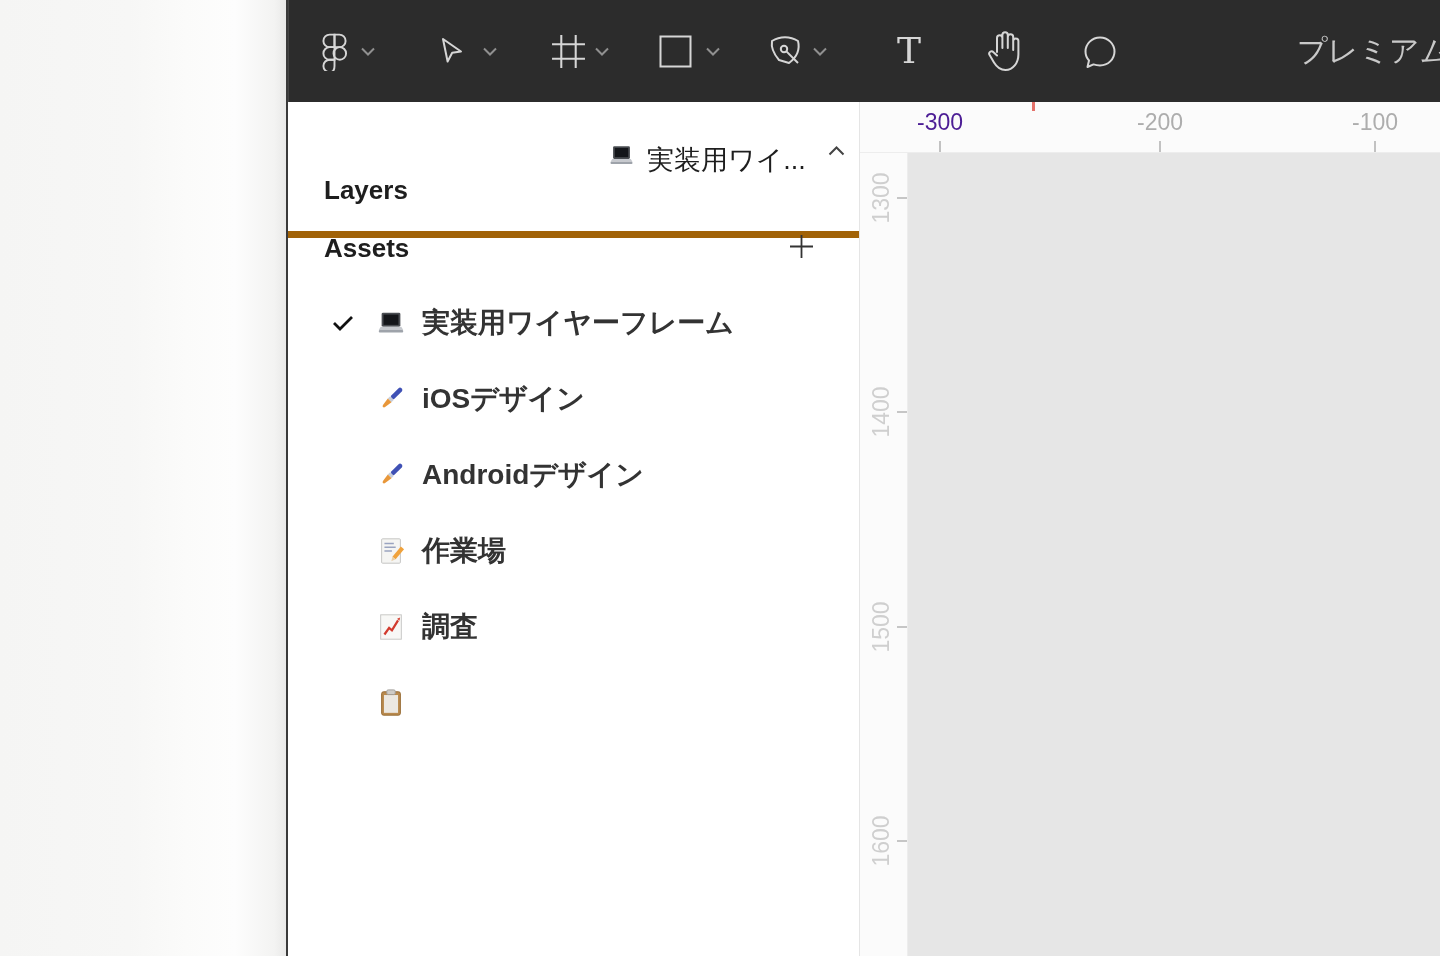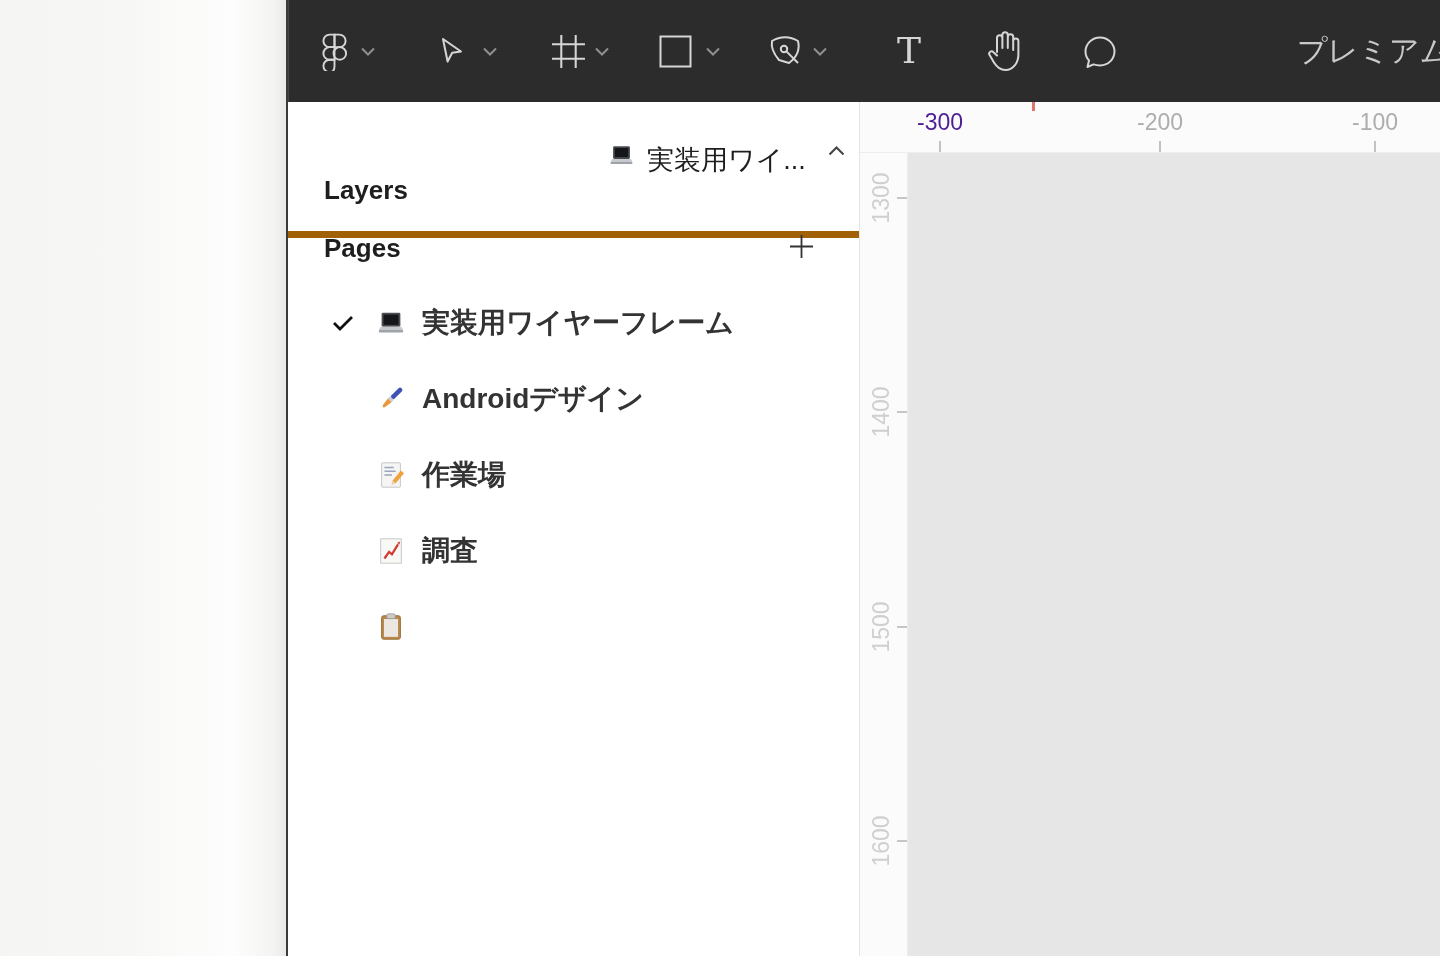--- a/index.html
+++ b/index.html
@@ -184,21 +184,21 @@
         <span class="sel-label">実装用ワイ...</span>
         <span class="sel-chev">
           <svg width="17" height="10" viewBox="0 0 17 10">
               <polyline points="1.5,8.5 8.5,1.5 15.5,8.5" fill="none" stroke="#444" stroke-width="2"></polyline>
             </svg>
         </span>
       </div>
     </div>
 
     <div class="pages-header">
-      <div class="pages-title">Pages</div>
+      <div class="pages-title">Assets</div>
       <div class="add-page" title="">
         <span>
           <svg width="29" height="29" viewBox="0 0 29 29">
               <path d="M14.5 3v23M3 14.5h23" stroke="#333" stroke-width="1.8" fill="none"></path>
             </svg>
         </span>
       </div>
     </div>
 
     <div class="pages-list">
@@ -213,20 +213,32 @@
           <svg viewBox="0 0 32 32" width="30" height="30">
             <rect x="6" y="5" width="20" height="15" rx="1.5" fill="#4a4d52"></rect>
             <rect x="8" y="7" width="16" height="11" fill="#14161a"></rect>
             <path d="M3 23.5h26l-2-3.5H5z" fill="#c6c9ce"></path>
             <rect x="3" y="23.5" width="26" height="2.5" rx="1" fill="#9ea3aa"></rect>
           </svg>
         </span>
         <span class="page-label">実装用ワイヤーフレーム</span>
       </div>
 
+      <div class="page-row">
+        <span class="page-icon">
+          <svg viewBox="0 0 32 32" width="30" height="30">
+            <g transform="rotate(45 16 16)">
+              <rect x="13.6" y="0" width="4.8" height="15" rx="2.2" fill="#3f51b5"></rect>
+              <rect x="13.2" y="14.5" width="5.6" height="3.5" fill="#c9ced8"></rect>
+              <path d="M13.2 18h5.6l-1.2 8.5c-.3 2-2.9 2-3.2 0z" fill="#e8973a"></path>
+            </g>
+          </svg>
+        </span>
+        <span class="page-label">iOSデザイン</span>
+      </div>
 
       <div class="page-row">
         <span class="page-icon">
           <svg viewBox="0 0 32 32" width="30" height="30">
             <g transform="rotate(45 16 16)">
               <rect x="13.6" y="0" width="4.8" height="15" rx="2.2" fill="#3f51b5"></rect>
               <rect x="13.2" y="14.5" width="5.6" height="3.5" fill="#c9ced8"></rect>
               <path d="M13.2 18h5.6l-1.2 8.5c-.3 2-2.9 2-3.2 0z" fill="#e8973a"></path>
             </g>
           </svg>

